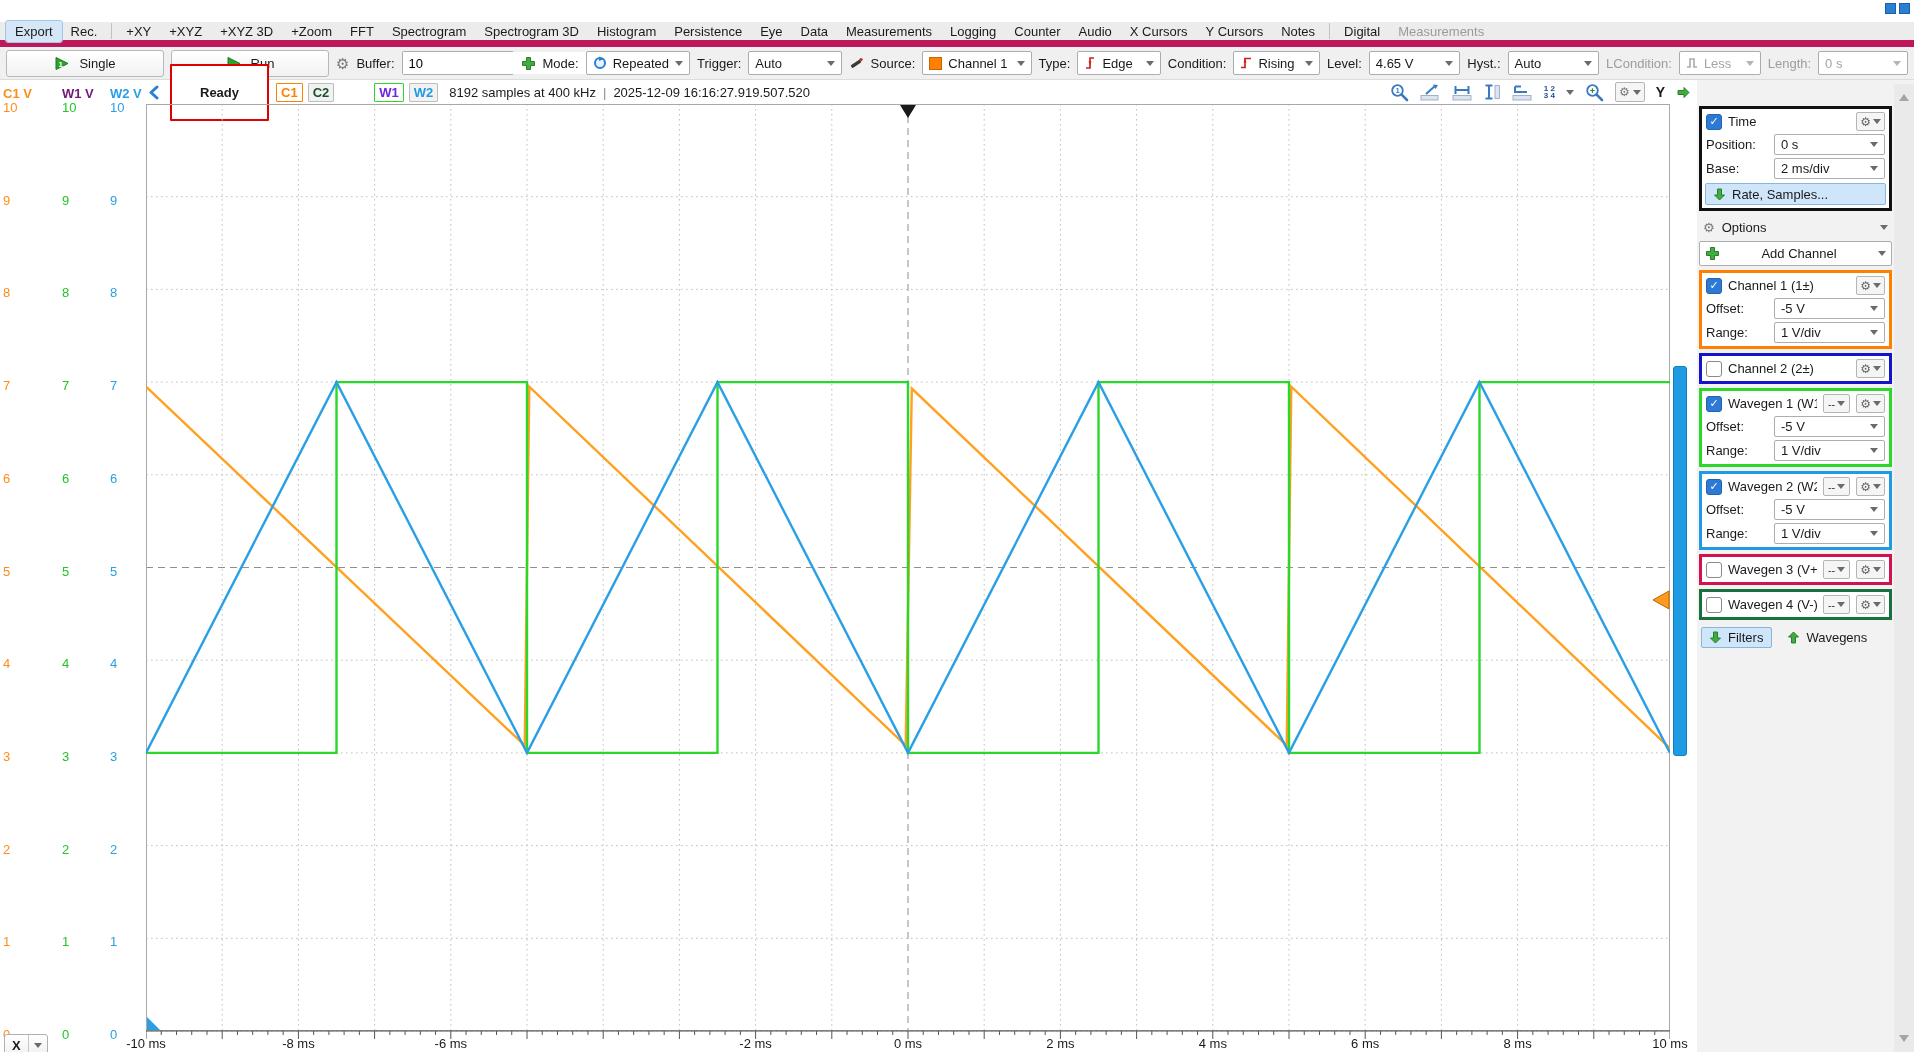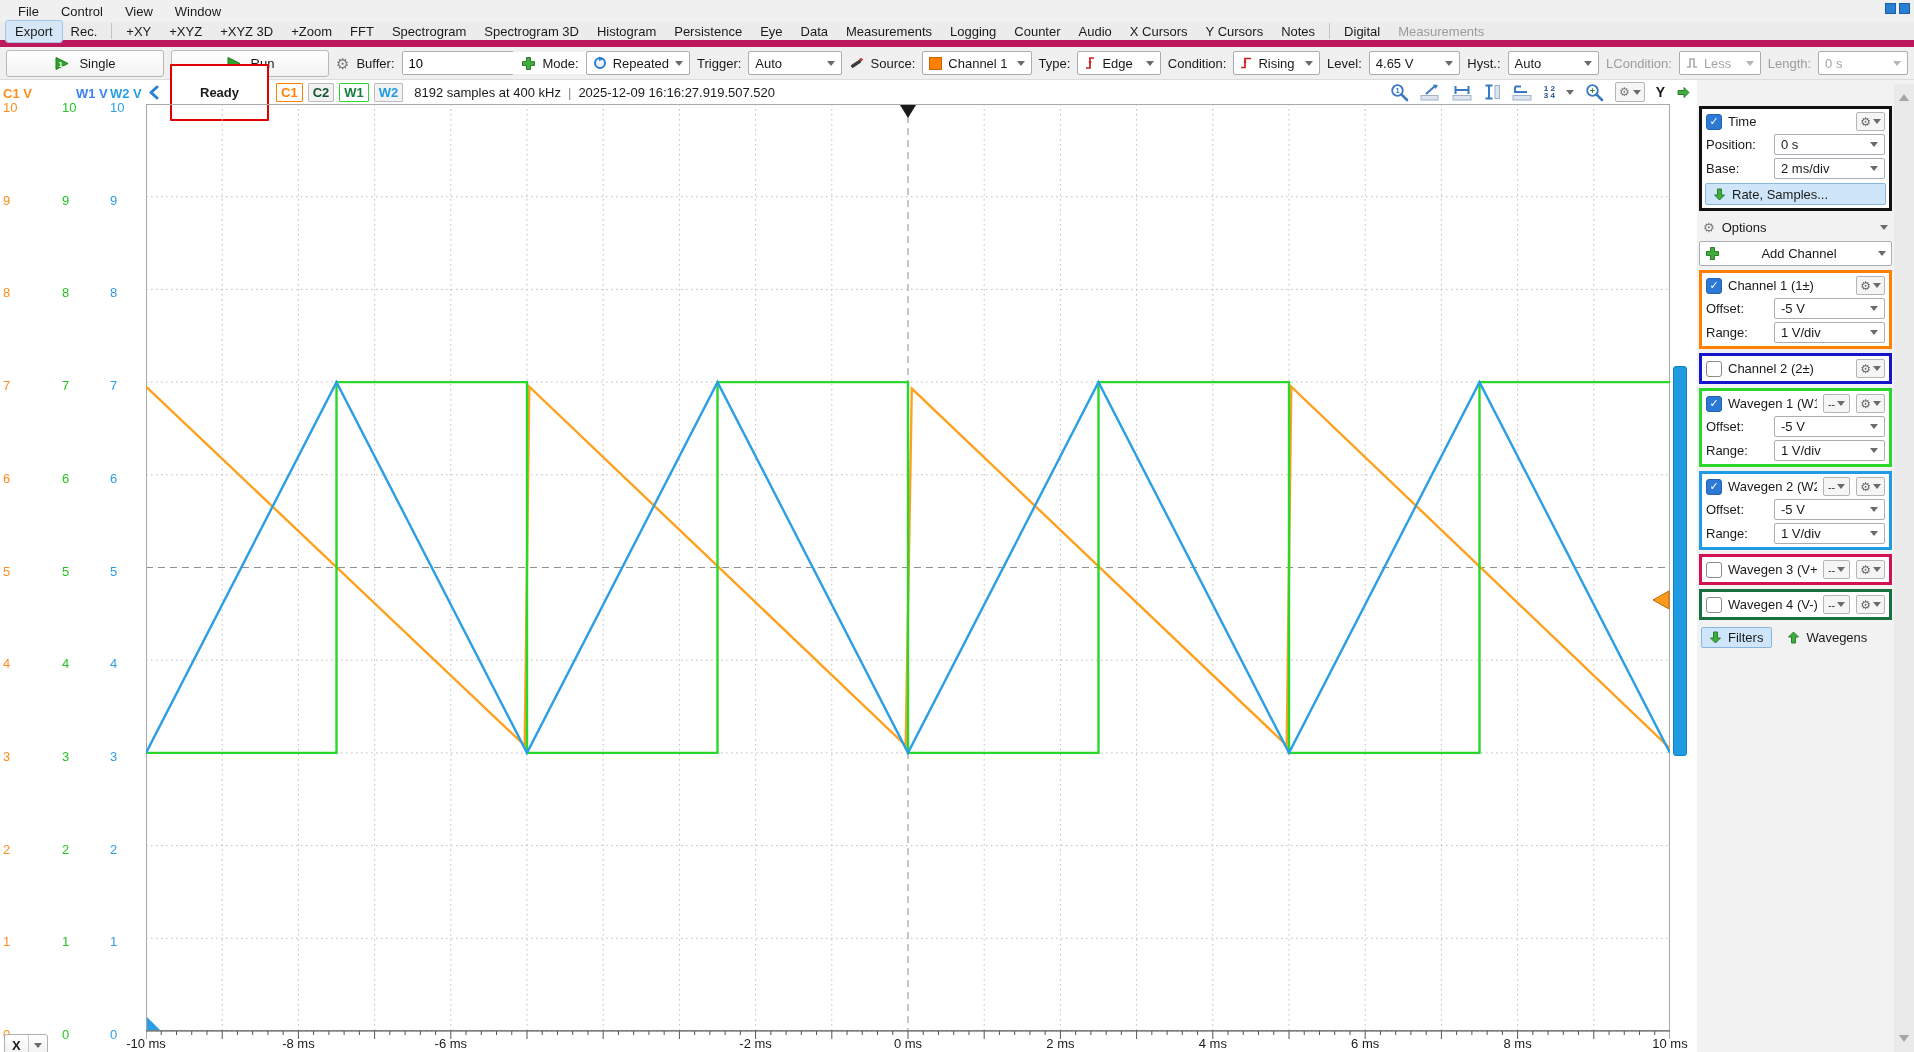--- a/index.html
+++ b/index.html
@@ -83,26 +83,20 @@
   .addbox { margin:1px 2px 4px 2px; height:25px; border:1px solid #abadb3; border-radius:2px; background:#fff; display:flex; align-items:center; gap:7px; padding:0 5px;text-align:center; }
   .flex1 { flex:1; }
   .filtersrow { display:flex; align-items:center; gap:12px; padding:3px 4px; }
   .ghostbtn { display:flex; align-items:center; gap:7px; padding:2px 4px; }
 </style>
 </head>
 <body>
 
 <div class="app">
 
-  <div class="menubar" id="menubar">
-      <span class="menu-item">File</span>
-      <span class="menu-item">Control</span>
-      <span class="menu-item">View</span>
-      <span class="menu-item">Window</span>
-    </div>
   <span class="winctl" style="right:18px;"></span>
   <span class="winctl" style="right:4px;"></span>
 
   <div class="tabbar" id="tabbar">
       <span class="tab active">Export</span>
       <span class="tab">Rec.</span>
       <span class="vsep"></span>
       <span class="tab">+XY</span>
       <span class="tab">+XYZ</span>
       <span class="tab">+XYZ 3D</span>
@@ -239,21 +233,21 @@
     <div class="statusband">
       <span class="icon" style="margin-right:4px;">
         <svg width="11" height="15">
             <polyline points="9,2 3,7.5 9,13" fill="none" stroke="#2a7fd4" stroke-width="3" stroke-linecap="round" stroke-linejoin="round"></polyline>
           </svg>
       </span>
       <span class="ready-box">Ready</span>
       <span id="statusbadges" style="display:flex;gap:5px;">
           <span class="badge" style="color: rgb(255, 128, 0); border-color: rgb(255, 128, 0); background: rgb(255, 255, 255);">C1</span>
           <span class="badge" style="color: #14532d; border-color: rgb(189, 189, 189); background: rgb(242, 242, 242);">C2</span>
-          <span class="badge" style="color: #15803d; border-color: rgb(43, 215, 43); background: rgb(255, 255, 255);">W1</span>
+          <span class="badge" style="color: #6d28d9; border-color: rgb(43, 215, 43); background: rgb(255, 255, 255); margin-left: 35px;">W1</span>
           <span class="badge" style="color: rgb(30, 155, 227); border-color: rgb(189, 189, 189); background: rgb(242, 242, 242);">W2</span>
         </span>
       <span class="samples">8192 samples at 400 kHz</span>
       <span class="divider">|</span>
       <span>2025-12-09 16:16:27.919.507.520</span>
 
       <div class="hdr-icons">
         <span class="iconbtn">
           <svg width="19" height="19">
               <circle cx="7.5" cy="7.5" r="5.3" fill="#fff" stroke="#3b78c3" stroke-width="1.8"></circle>
@@ -321,21 +315,21 @@
         <span class="ytick" style="left: 3px; color: rgb(255, 140, 26); top: 112.7px;">9</span>
         <span class="ytick" style="left: 3px; color: rgb(255, 140, 26); top: 205.4px;">8</span>
         <span class="ytick" style="left: 3px; color: rgb(255, 140, 26); top: 298.1px;">7</span>
         <span class="ytick" style="left: 3px; color: rgb(255, 140, 26); top: 390.8px;">6</span>
         <span class="ytick" style="left: 3px; color: rgb(255, 140, 26); top: 483.5px;">5</span>
         <span class="ytick" style="left: 3px; color: rgb(255, 140, 26); top: 576.2px;">4</span>
         <span class="ytick" style="left: 3px; color: rgb(255, 140, 26); top: 668.9px;">3</span>
         <span class="ytick" style="left: 3px; color: rgb(255, 140, 26); top: 761.6px;">2</span>
         <span class="ytick" style="left: 3px; color: rgb(255, 140, 26); top: 854.3px;">1</span>
         <span class="ytick" style="left: 3px; color: rgb(255, 140, 26); top: 947px;">0</span>
-        <span class="ycol-h" style="left: 76px; color: #3b82f6; text-align: right;">W1 V</span>
+        <span class="ycol-h" style="left: 62px; color: #701a75; text-align: right;">W1 V</span>
         <span class="ytick" style="left: 62px; color: rgb(34, 197, 34); top: 20px;">10</span>
         <span class="ytick" style="left: 62px; color: rgb(34, 197, 34); top: 112.7px;">9</span>
         <span class="ytick" style="left: 62px; color: rgb(34, 197, 34); top: 205.4px;">8</span>
         <span class="ytick" style="left: 62px; color: rgb(34, 197, 34); top: 298.1px;">7</span>
         <span class="ytick" style="left: 62px; color: rgb(34, 197, 34); top: 390.8px;">6</span>
         <span class="ytick" style="left: 62px; color: rgb(34, 197, 34); top: 483.5px;">5</span>
         <span class="ytick" style="left: 62px; color: rgb(34, 197, 34); top: 576.2px;">4</span>
         <span class="ytick" style="left: 62px; color: rgb(34, 197, 34); top: 668.9px;">3</span>
         <span class="ytick" style="left: 62px; color: rgb(34, 197, 34); top: 761.6px;">2</span>
         <span class="ytick" style="left: 62px; color: rgb(34, 197, 34); top: 854.3px;">1</span>

